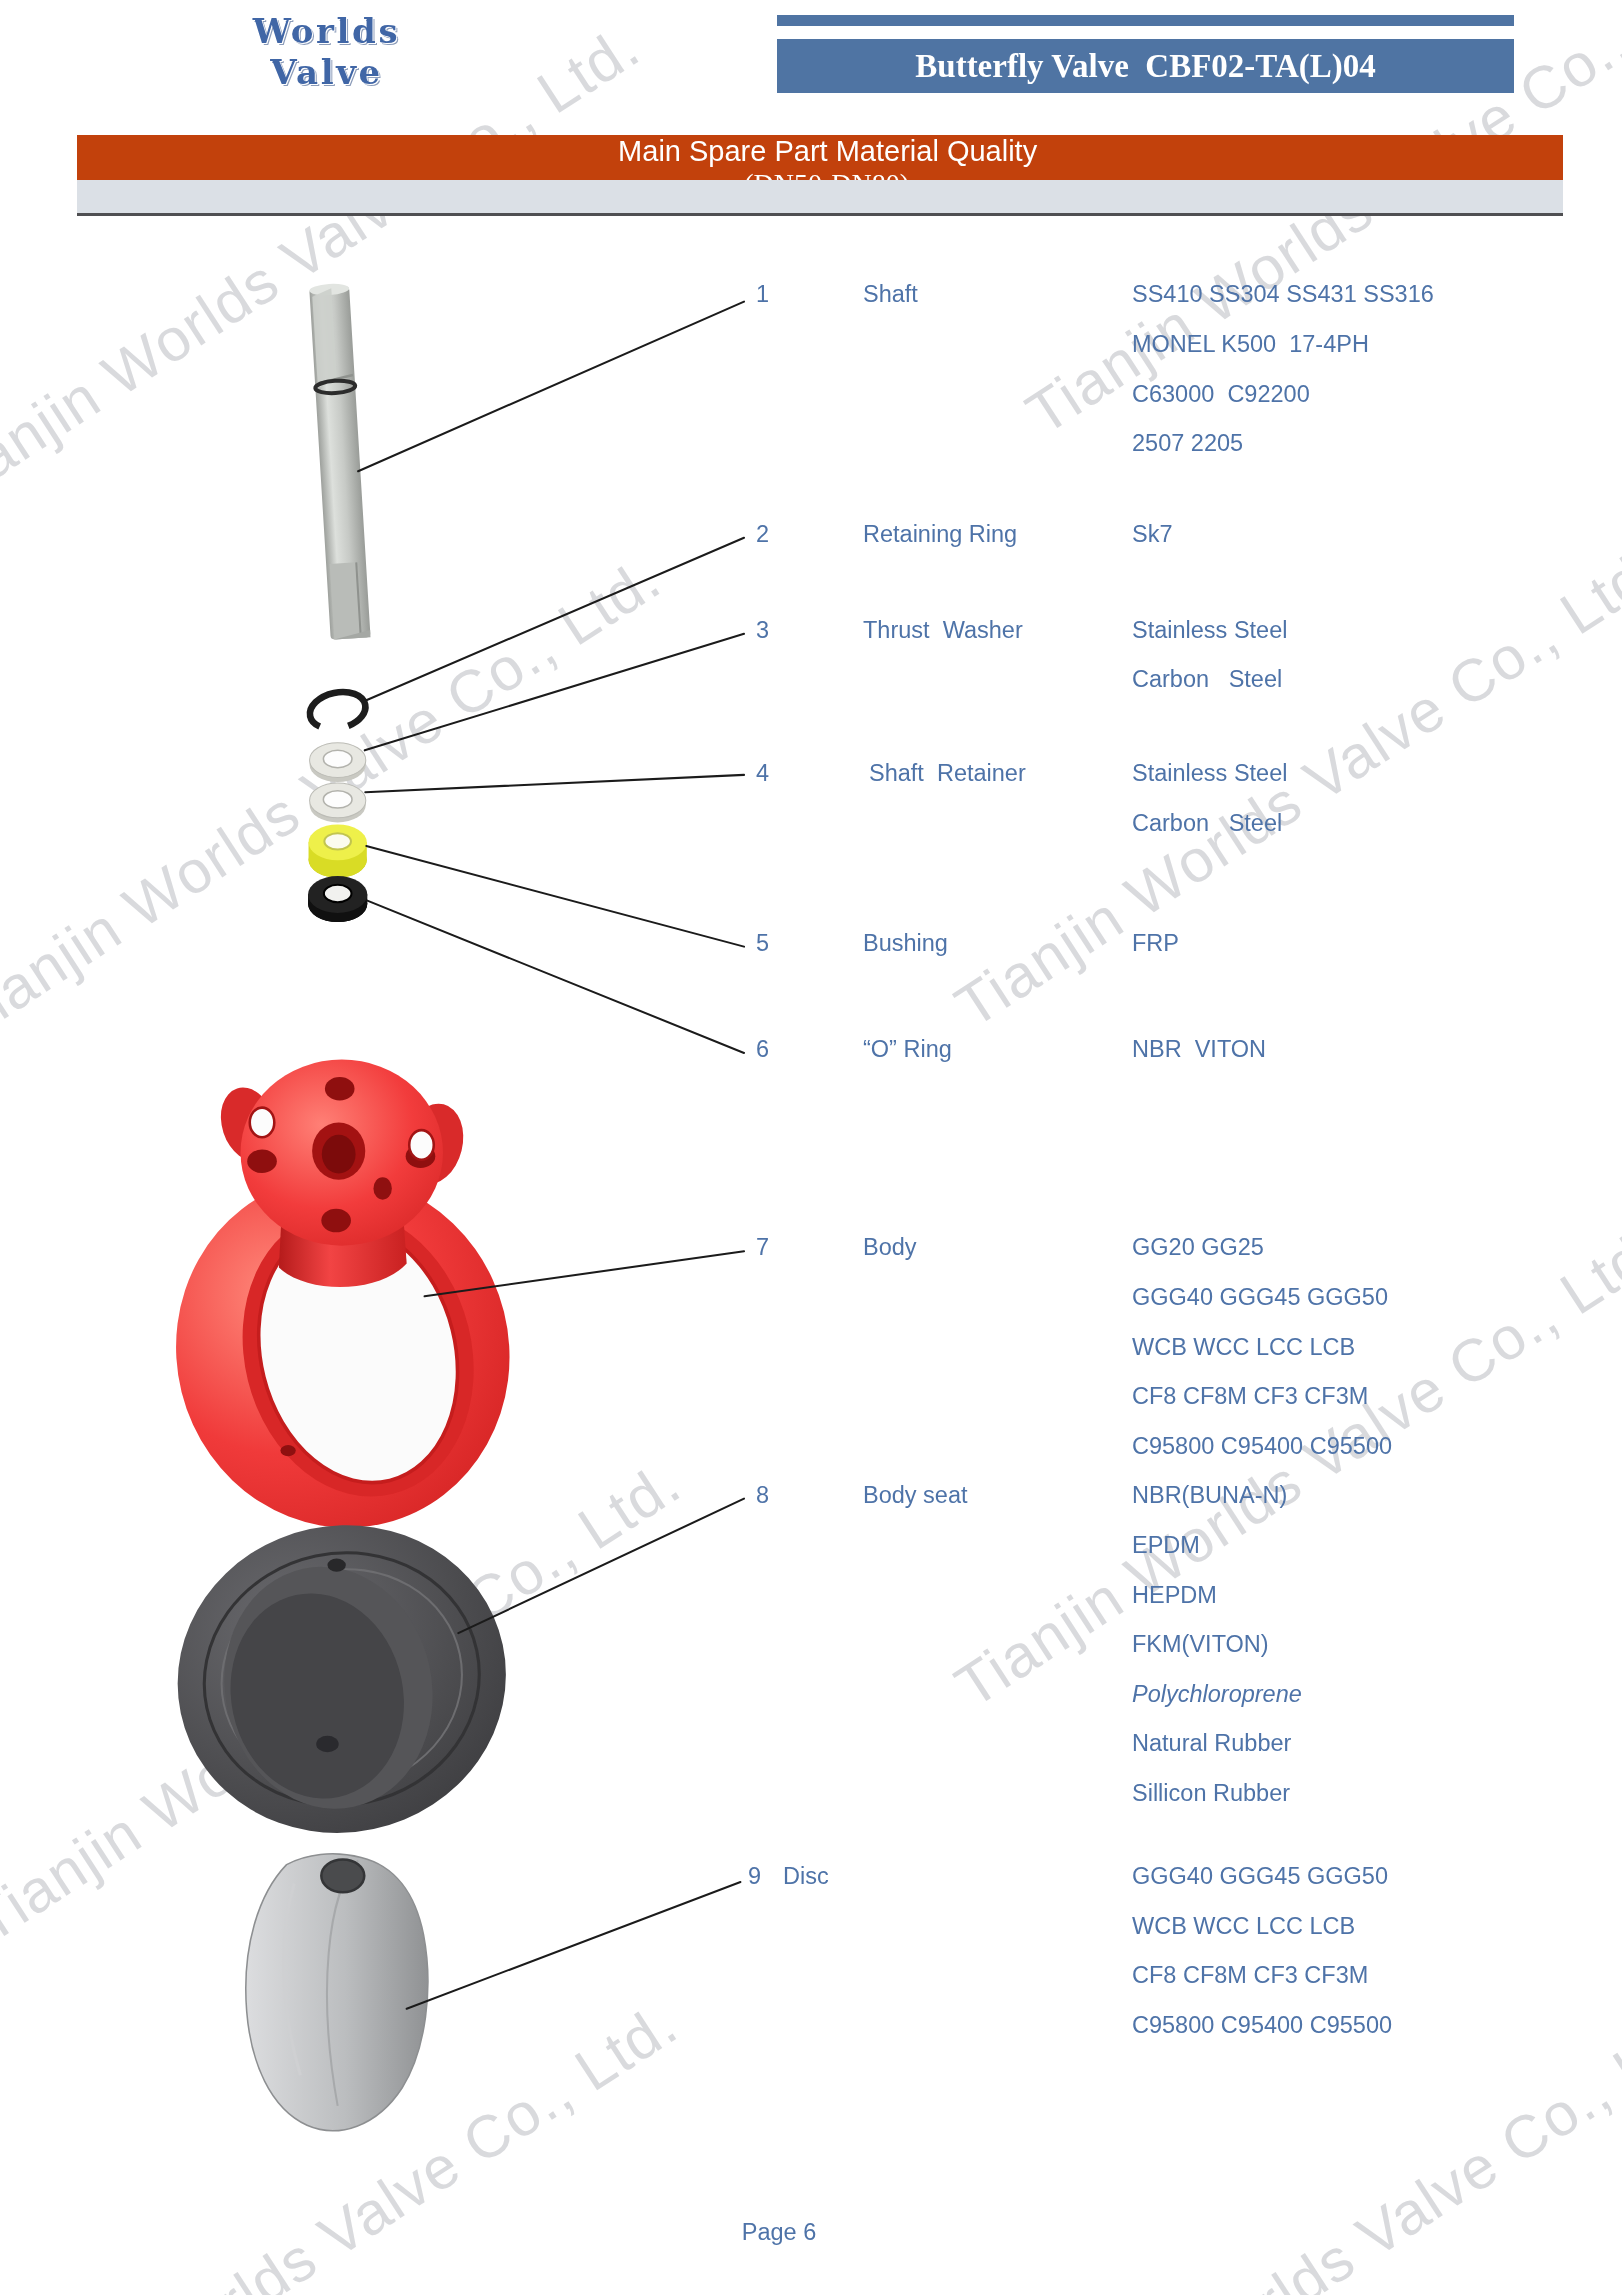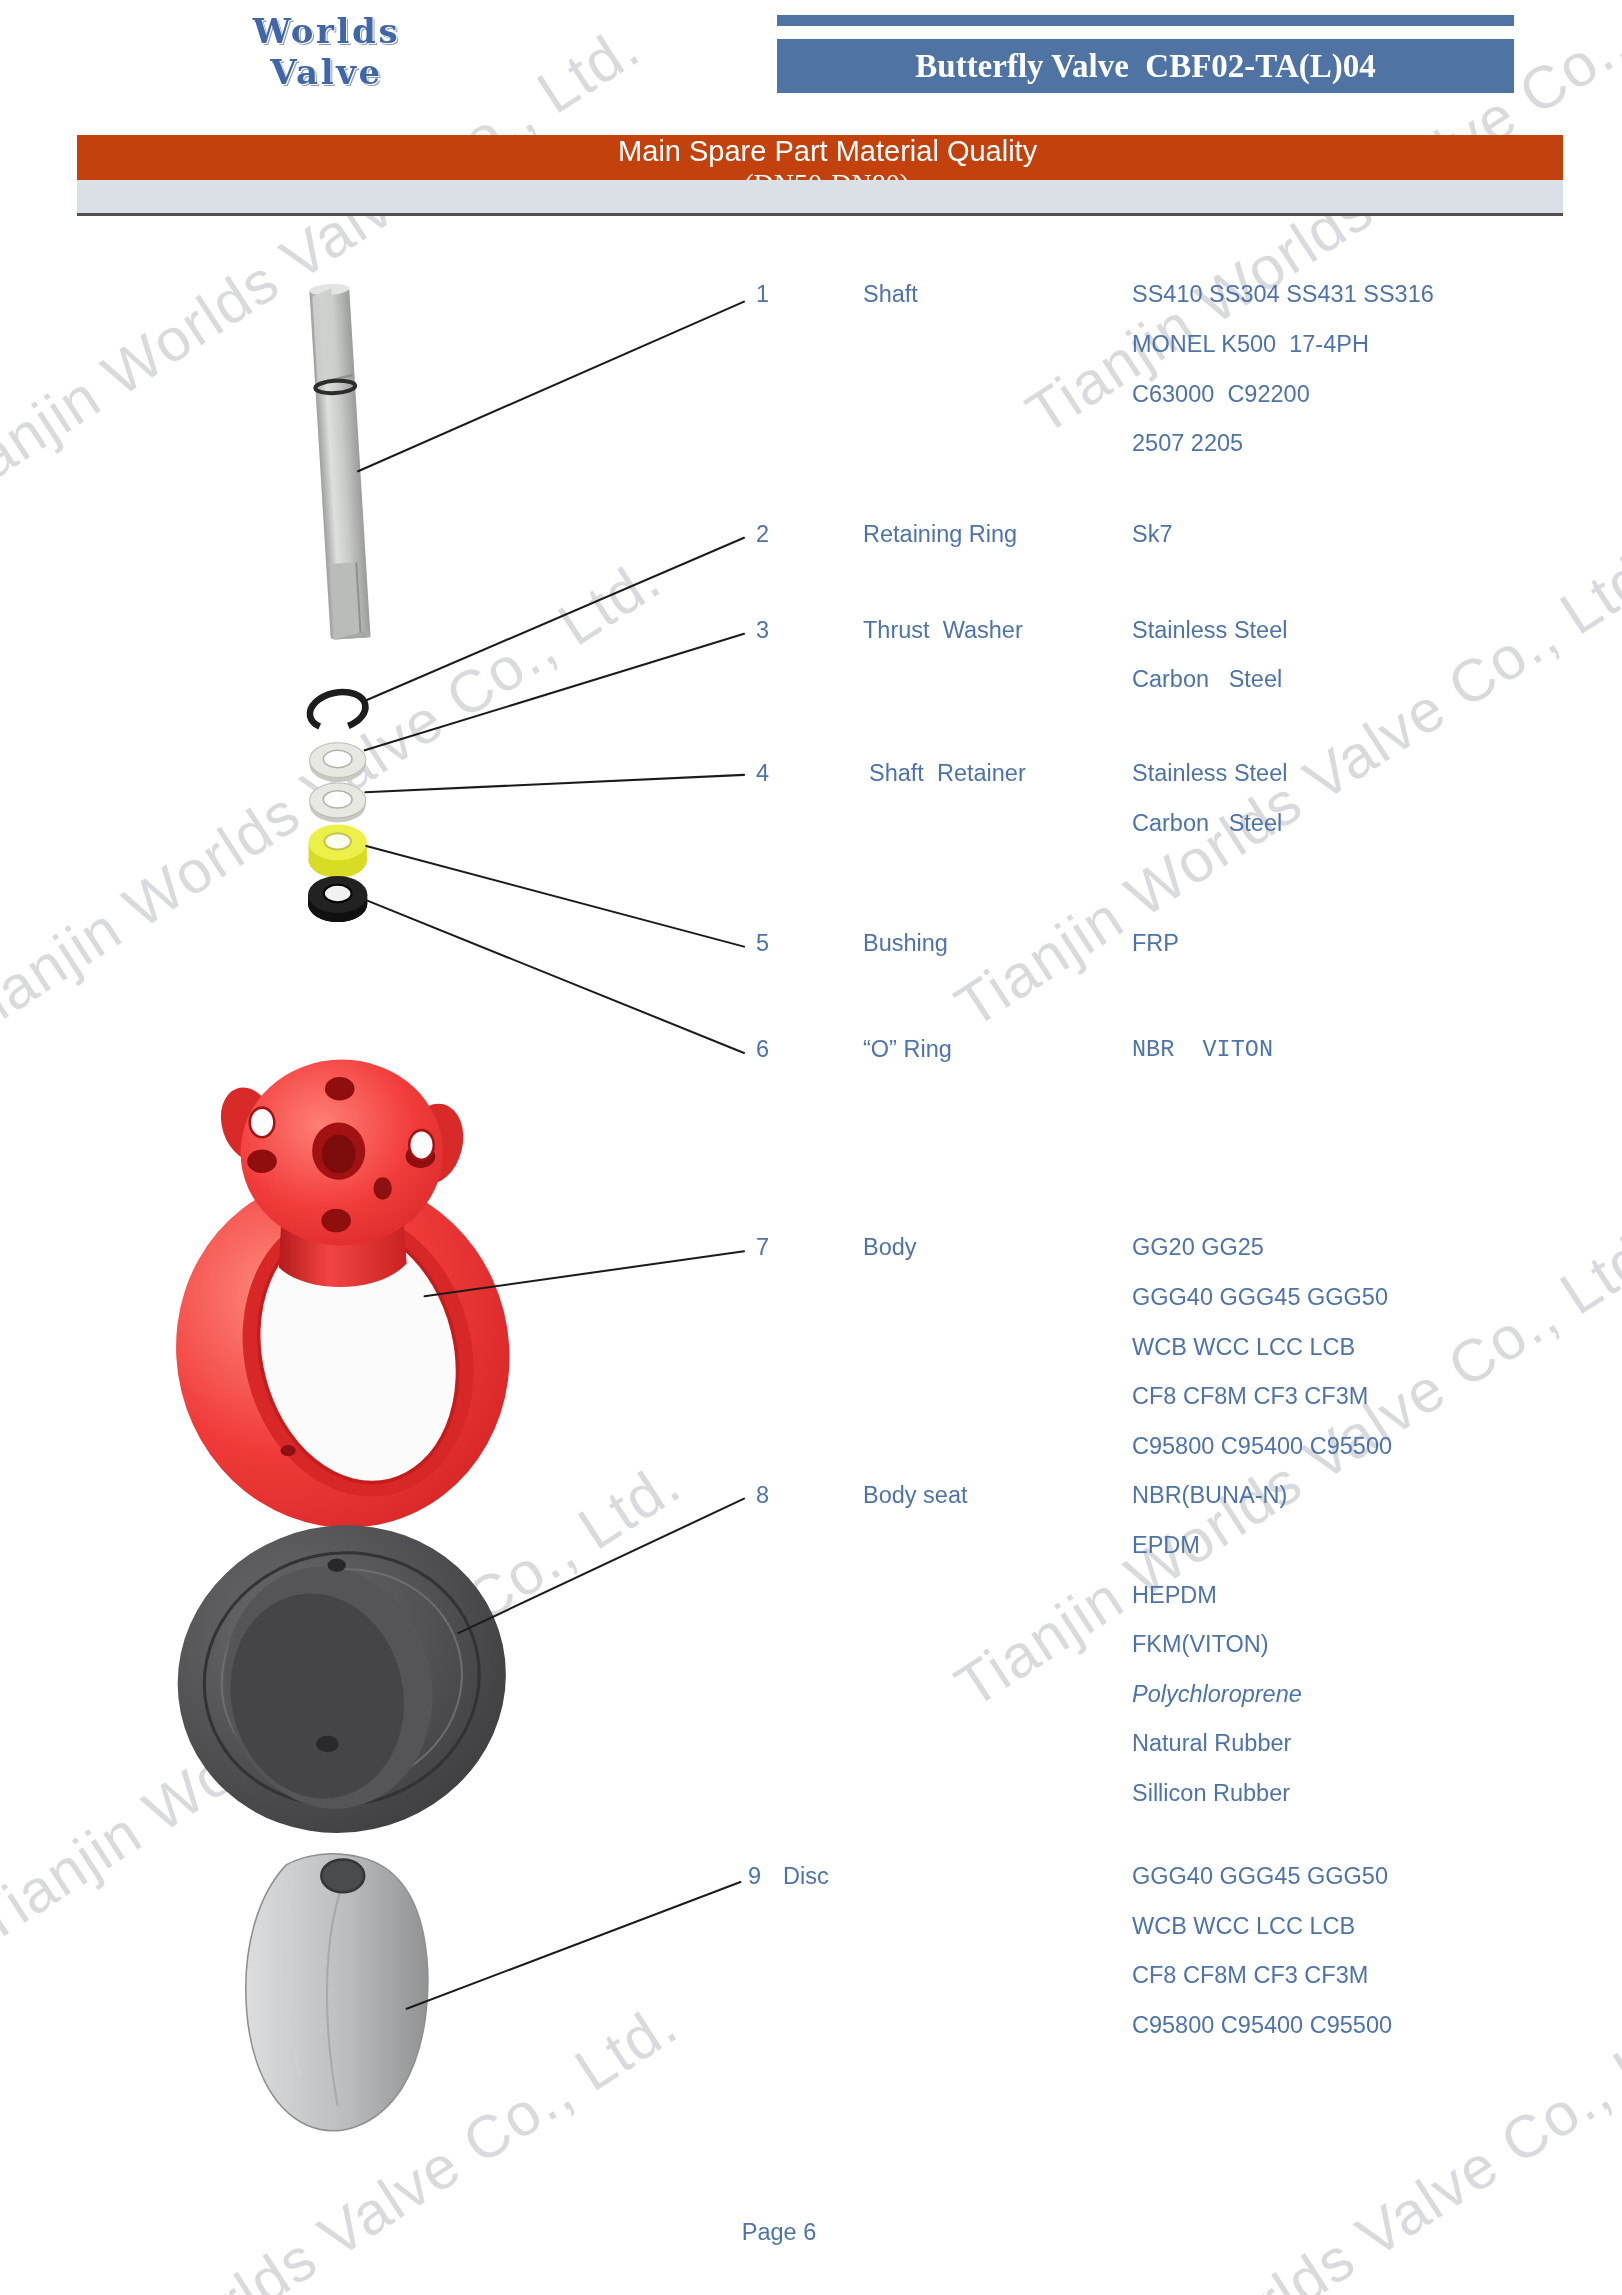--- a/index.html
+++ b/index.html
@@ -205,21 +205,21 @@
       <div class="t" style="left: 1132px; top: 679px;">Carbon   Steel</div>
       <div class="t" style="left: 756px; top: 773px;">4</div>
       <div class="t" style="left: 869px; top: 773px;">Shaft  Retainer</div>
       <div class="t" style="left: 1132px; top: 773px;">Stainless Steel</div>
       <div class="t" style="left: 1132px; top: 823px;">Carbon   Steel</div>
       <div class="t" style="left: 756px; top: 943px;">5</div>
       <div class="t" style="left: 863px; top: 943px;">Bushing</div>
       <div class="t" style="left: 1132px; top: 943px;">FRP</div>
       <div class="t" style="left: 756px; top: 1049px;">6</div>
       <div class="t" style="left: 863px; top: 1049px;">“O” Ring</div>
-      <div class="t" style="left: 1132px; top: 1049px; font-family: Liberation Mono, monospace;">NBR  VITON</div>
+      <div class="t" style="left: 1132px; top: 1049px;">NBR  VITON</div>
       <div class="t" style="left: 756px; top: 1247px;">7</div>
       <div class="t" style="left: 863px; top: 1247px;">Body</div>
       <div class="t" style="left: 1132px; top: 1247px;">GG20 GG25</div>
       <div class="t" style="left: 1132px; top: 1297px;">GGG40 GGG45 GGG50</div>
       <div class="t" style="left: 1132px; top: 1347px;">WCB WCC LCC LCB</div>
       <div class="t" style="left: 1132px; top: 1396px;">CF8 CF8M CF3 CF3M</div>
       <div class="t" style="left: 1132px; top: 1446px;">C95800 C95400 C95500</div>
       <div class="t" style="left: 756px; top: 1495px;">8</div>
       <div class="t" style="left: 863px; top: 1495px;">Body seat</div>
       <div class="t" style="left: 1132px; top: 1495px;">NBR(BUNA-N)</div>

